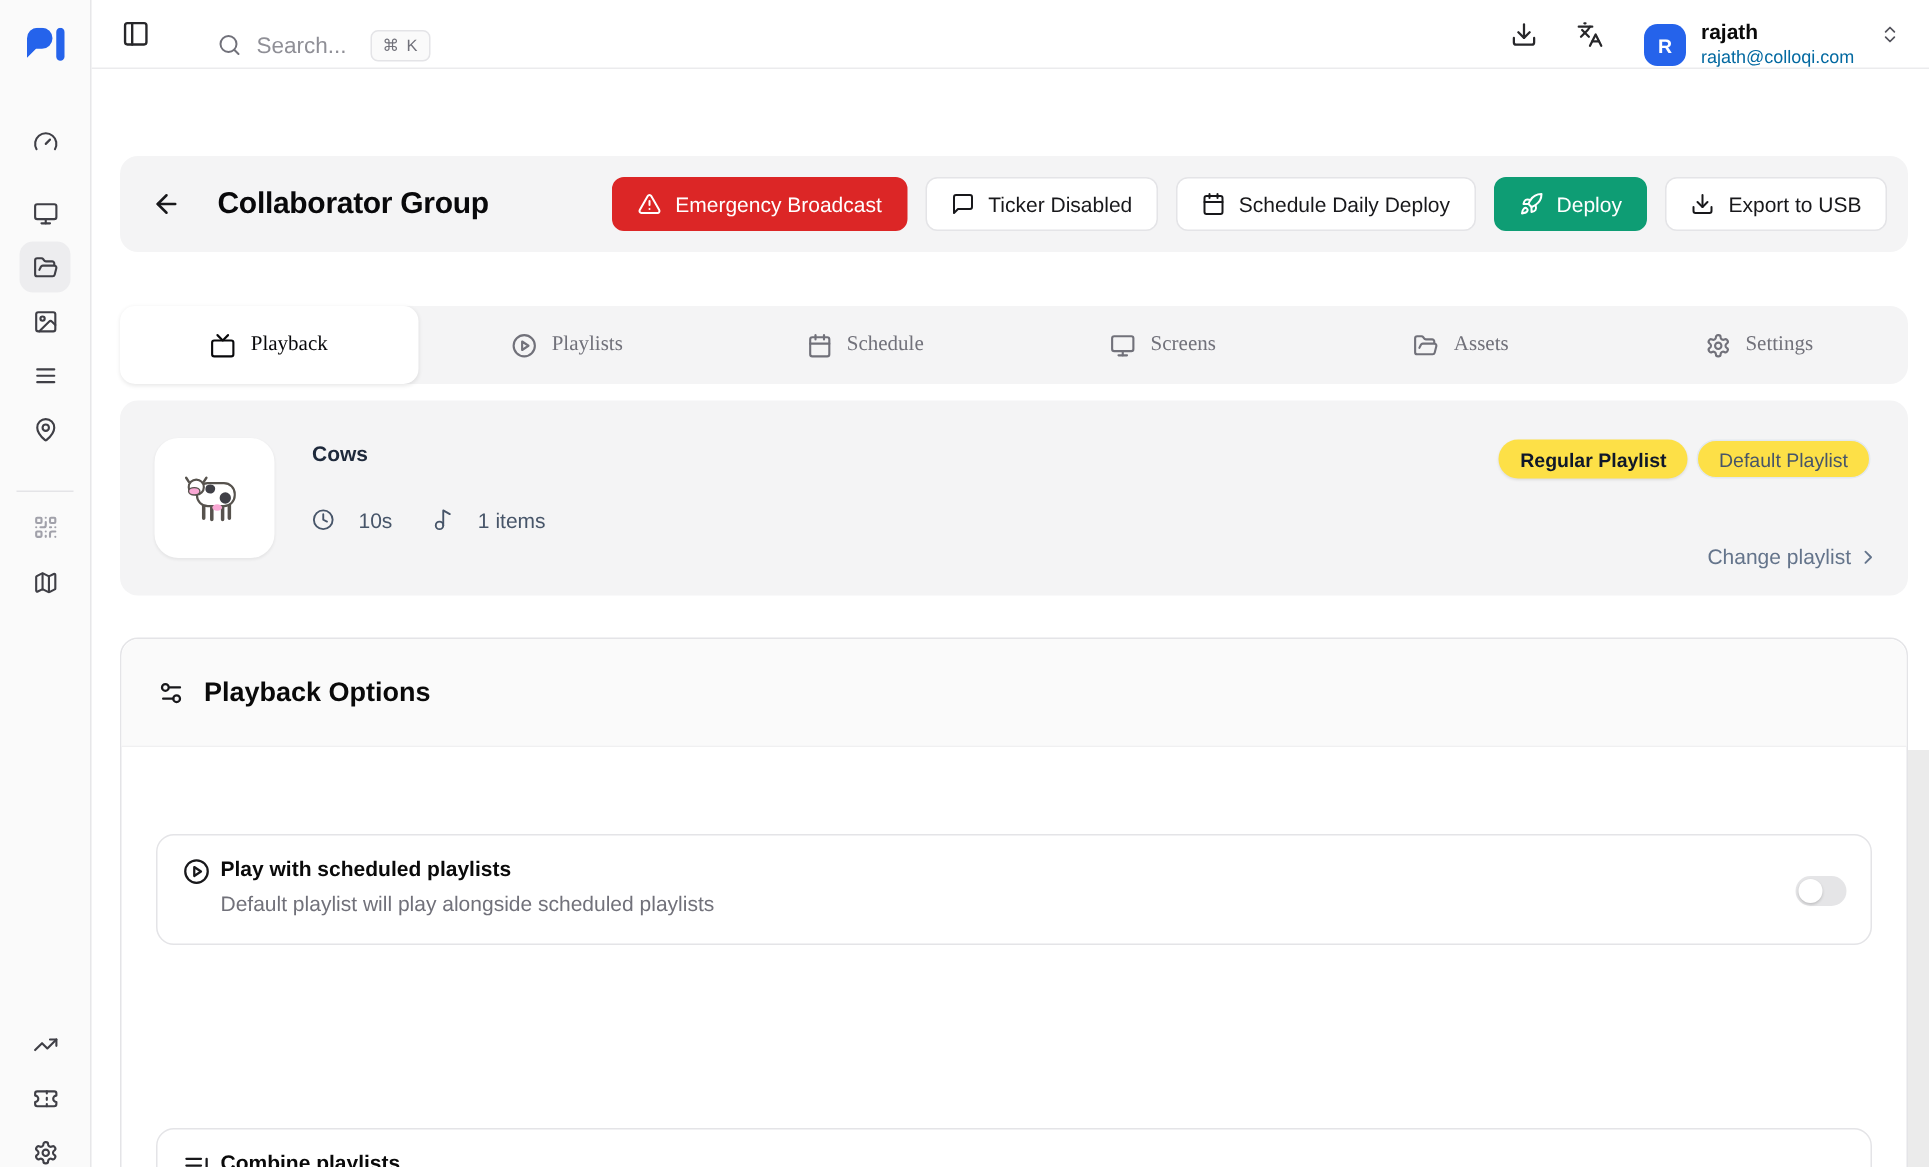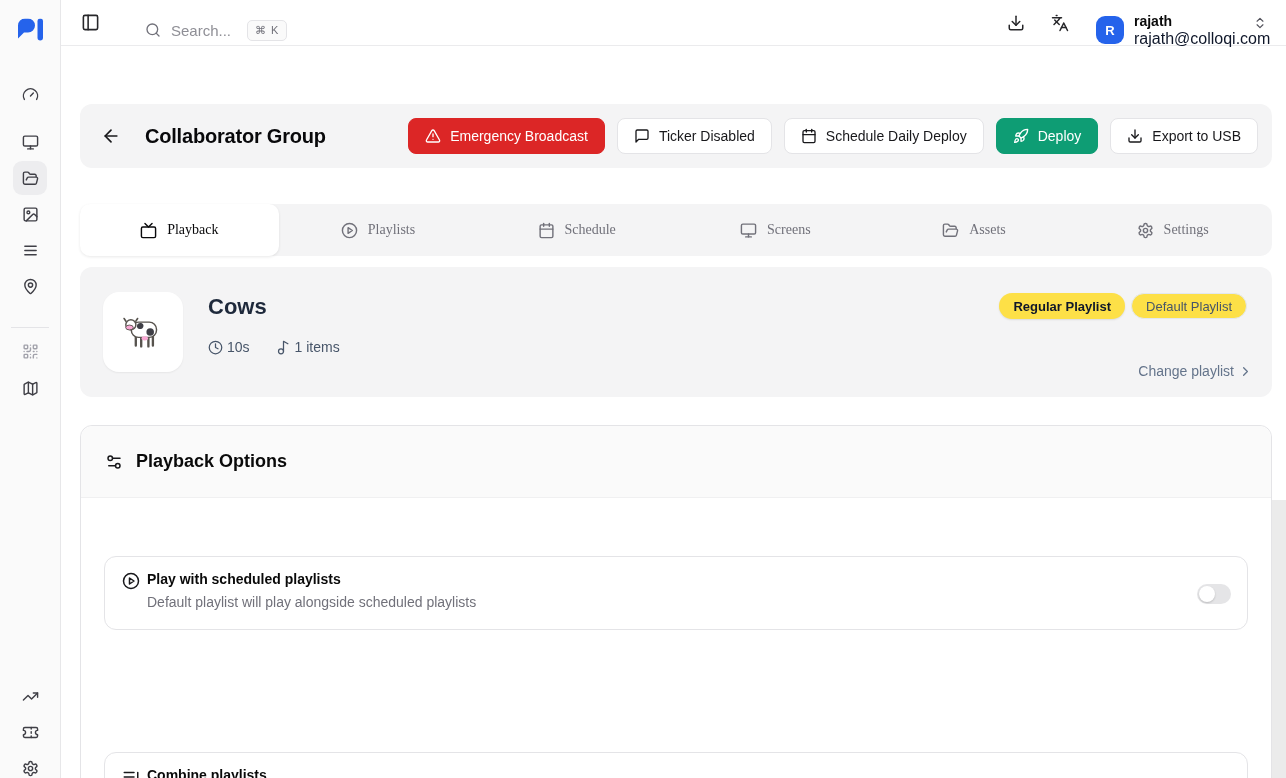--- a/index.html
+++ b/index.html
@@ -27,21 +27,21 @@
     font-family:"Liberation Sans",sans-serif; color:#18181b; }
   .search-input::placeholder { color:#8f8f96; }
   .kbd { height:21px; padding:0 7px; border:1px solid #e4e4e7; background:#fafafa; border-radius:5px;
     font-size:11px; color:#71717a; display:flex; align-items:center; letter-spacing:1px; }
   .tb-icon { position:absolute; top:50%; transform:translateY(-50%); width:30px; height:30px; border-radius:6px;
     display:flex; align-items:center; justify-content:center; color:#27272a; cursor:pointer; }
   .avatar { position:absolute; left:1035px; top:16px; width:28px; height:28px; border-radius:9px; background:#2563eb;
     color:#fff; font-size:13px; font-weight:bold; display:flex; align-items:center; justify-content:center; cursor:pointer; }
   .user-block { position:absolute; left:1073px; top:12px; width:122px; cursor:pointer; }
   .user-name { font-size:14px; font-weight:bold; color:#0a0a0a; line-height:19px; }
-  .user-email { font-size:16px; color:#0f172a; line-height:15px; }
+  .user-email { font-size:12px; color:#0369a1; line-height:15px; }
   .user-caret { position:absolute; left:1192px; top:50%; transform:translateY(-50%); color:#52525b; cursor:pointer; }
 
   
   .page-head { position:absolute; left:80px; top:104px; width:1192px; height:64px; background:#f4f4f5;
     border-radius:12px; display:flex; align-items:center; padding:0 14px 0 14px; }
   .back-btn { width:34px; height:34px; display:flex; align-items:center; justify-content:center; color:#18181b;
     cursor:pointer; border-radius:8px; flex:none; }
   .page-title { font-size:20px; font-weight:bold; color:#09090b; margin-left:17px; letter-spacing:-0.2px; }
   .head-actions { margin-left:auto; display:flex; align-items:center; gap:12px; }
   .btn { height:36px; border-radius:8px; display:flex; align-items:center; gap:9px; padding:0 16px;
@@ -54,24 +54,24 @@
   .tabs { position:absolute; left:80px; top:204px; width:1192px; height:52px; background:#f4f4f5; border-radius:12px;
     display:grid; grid-template-columns:repeat(6,1fr); padding:0; }
   .tab { display:flex; align-items:center; justify-content:center; gap:10px; font-size:14px; font-weight:500;
     color:#71717a; cursor:pointer; border-radius:10px;font-family:Liberation Serif, serif; }
   .tab.active { background:#fff; color:#09090b; box-shadow:0 1px 3px rgba(0,0,0,0.09); }
 
   
   .playlist-card { position:absolute; left:80px; top:267px; width:1192px; height:130px; background:#f4f4f5; border-radius:12px; }
   .thumb { position:absolute; left:23px; top:25px; width:80px; height:80px; background:#fff; border-radius:16px;
     box-shadow:0 1px 2px rgba(0,0,0,0.06); display:flex; align-items:center; justify-content:center; }
-  .pl-title { position:absolute; left:128px; top:27px; font-size:22px; font-weight:bold; color:#1e293b; }
+  .pl-title { position:absolute; left:128px; top:27px; font-size:14px; font-weight:bold; color:#1e293b; }
   .pl-meta { position:absolute; left:128px; top:72px; display:flex; align-items:center; gap:26px;
     font-size:14px; color:#475569; }
-  .pl-meta .m { display:flex; align-items:center; gap:4px; }
+  .pl-meta .m { display:flex; gap:16px; }
   .badges { position:absolute; right:25px; top:26px; display:flex; gap:6px; }
   .pill { height:26px; border-radius:999px; background:#fde047; display:flex; align-items:center; padding:0 14px;
     font-size:13px; }
   .pill.primary { font-weight:bold; color:#0f172a; box-shadow:0 1px 2px rgba(0,0,0,0.10); }
   .pill.secondary { border:1px solid #e2e8f0; color:#475569; font-weight:500; }
   .change-link { position:absolute; right:19px; bottom:18px; display:flex; align-items:center; gap:4px;
     font-size:14px; color:#64748b; cursor:pointer; }
 
   
   .options-card { position:absolute; left:80px; top:425px; width:1192px; height:420px; background:#fff;

